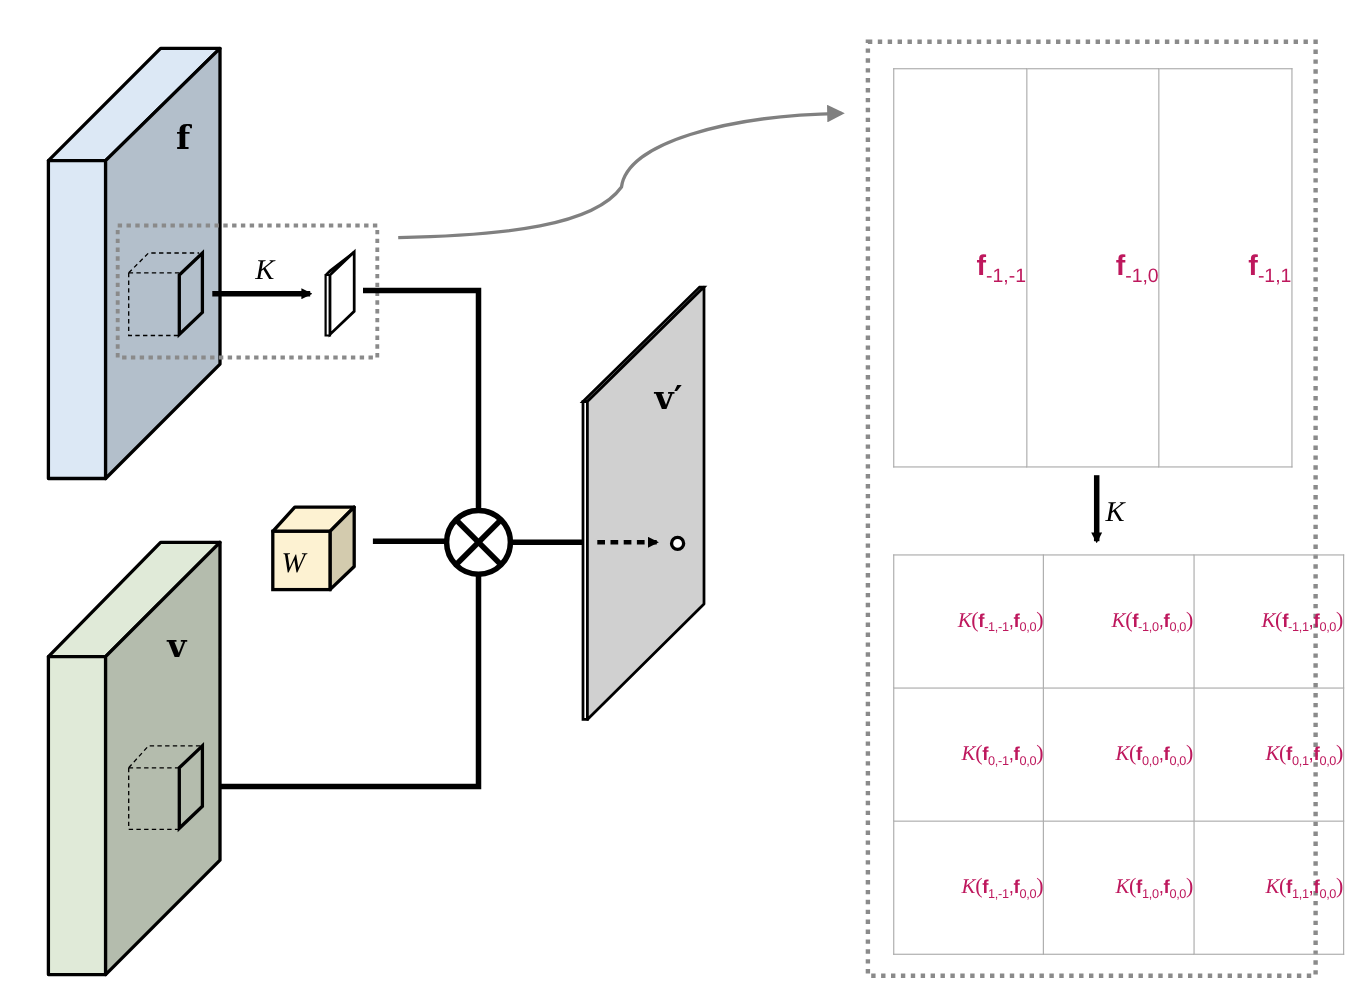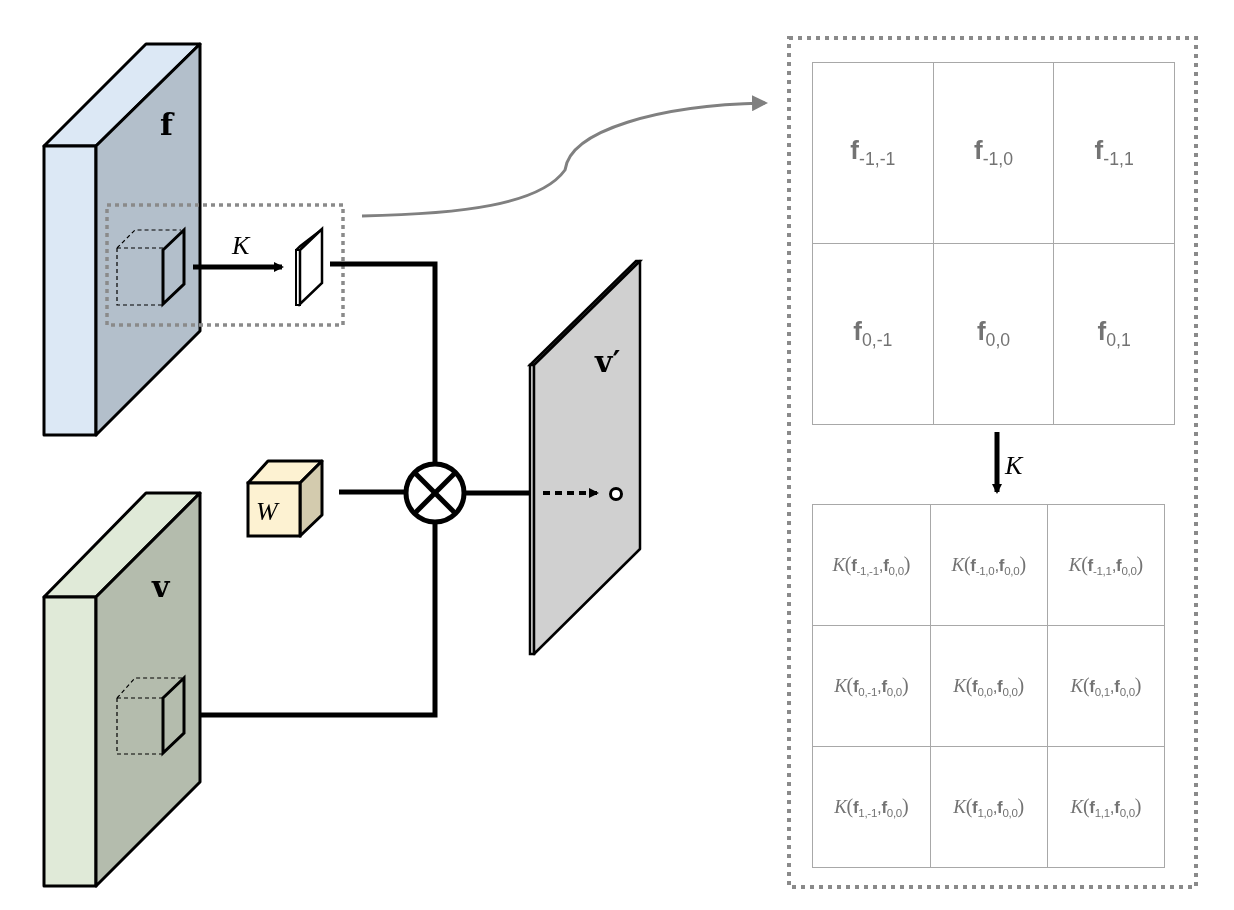--- a/index.html
+++ b/index.html
@@ -1,24 +1,24 @@
 <!DOCTYPE html>
 <html><head>
 <meta charset="utf-8">
 <style>
   html, body { margin: 0; padding: 0; background: #ffffff; }
   body { width: 1234px; height: 910px; position: relative; overflow: hidden; }
   svg#diagram { position: absolute; left: 0; top: 0; }
   .serif-bold { font-family: "DejaVu Serif", "Liberation Serif", serif; font-weight: bold; }
   .serif-ital { font-family: "Liberation Serif", "DejaVu Serif", serif; font-style: italic; }
   .grid { position: absolute; border-collapse: collapse; }
-  .grid td { border: 1.5px solid #a8a8a8; text-align: center; vertical-align: middle; padding: 0; color: #737373; }
+  .grid td { border: 1.5px solid #a8a8a8; text-align: right; vertical-align: middle; padding: 0; color: #be185d; }
   #grid-top { left: 812px; top: 62px; width: 363px; height: 363px; }
   #grid-top td { width: 121px; height: 120px; font-family: "Liberation Sans", sans-serif; font-size: 26px; }
-  #grid-bottom { left: 812px; top: 504px; width: 353px; height: 361px; }
+  #grid-bottom { left: 812px; top: 504px; width: 410px; height: 361px; }
   #grid-bottom td { width: 121px; height: 120px; font-size: 17px; white-space: nowrap; letter-spacing: -0.3px; }
   .fb { font-family: "Liberation Sans", sans-serif; font-weight: bold; }
   .sub { font-family: "Liberation Sans", sans-serif; font-size: 0.68em; vertical-align: -0.35em; font-weight: normal; }
   .kfn { font-family: "Liberation Serif", serif; font-style: italic; font-size: 19px; }
   .paren { font-family: "Liberation Serif", serif; font-size: 20px; }
   .comma { font-family: "Liberation Sans", sans-serif; }
 </style>
 </head>
 <body>
 
@@ -105,25 +105,20 @@
   <text class="serif-ital" x="1005" y="474" font-size="26" fill="#000">K</text>
 </svg>
 
 <table id="grid-top" class="grid">
   <tbody id="grid-top-body">
       <tr>
         <td><span class="fb">f</span><span class="sub">-1,-1</span></td>
         <td><span class="fb">f</span><span class="sub">-1,0</span></td>
         <td><span class="fb">f</span><span class="sub">-1,1</span></td>
       </tr>
-      <tr>
-        <td><span class="fb">f</span><span class="sub">0,-1</span></td>
-        <td><span class="fb">f</span><span class="sub">0,0</span></td>
-        <td><span class="fb">f</span><span class="sub">0,1</span></td>
-      </tr>
     </tbody>
 </table>
 
 <table id="grid-bottom" class="grid">
   <tbody id="grid-bottom-body">
       <tr>
         <td><span class="kfn">K</span><span class="paren">(</span><span class="fb">f</span><span class="sub">-1,-1</span><span class="comma">,</span><span class="fb">f</span><span class="sub">0,0</span><span class="paren">)</span></td>
         <td><span class="kfn">K</span><span class="paren">(</span><span class="fb">f</span><span class="sub">-1,0</span><span class="comma">,</span><span class="fb">f</span><span class="sub">0,0</span><span class="paren">)</span></td>
         <td><span class="kfn">K</span><span class="paren">(</span><span class="fb">f</span><span class="sub">-1,1</span><span class="comma">,</span><span class="fb">f</span><span class="sub">0,0</span><span class="paren">)</span></td>
       </tr>

